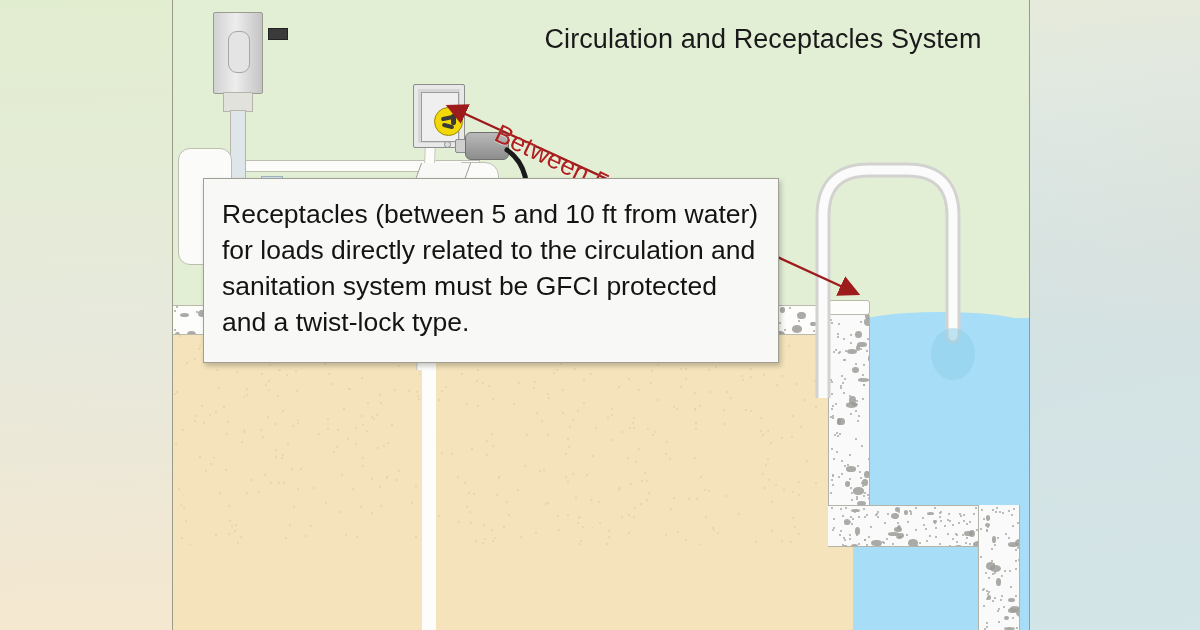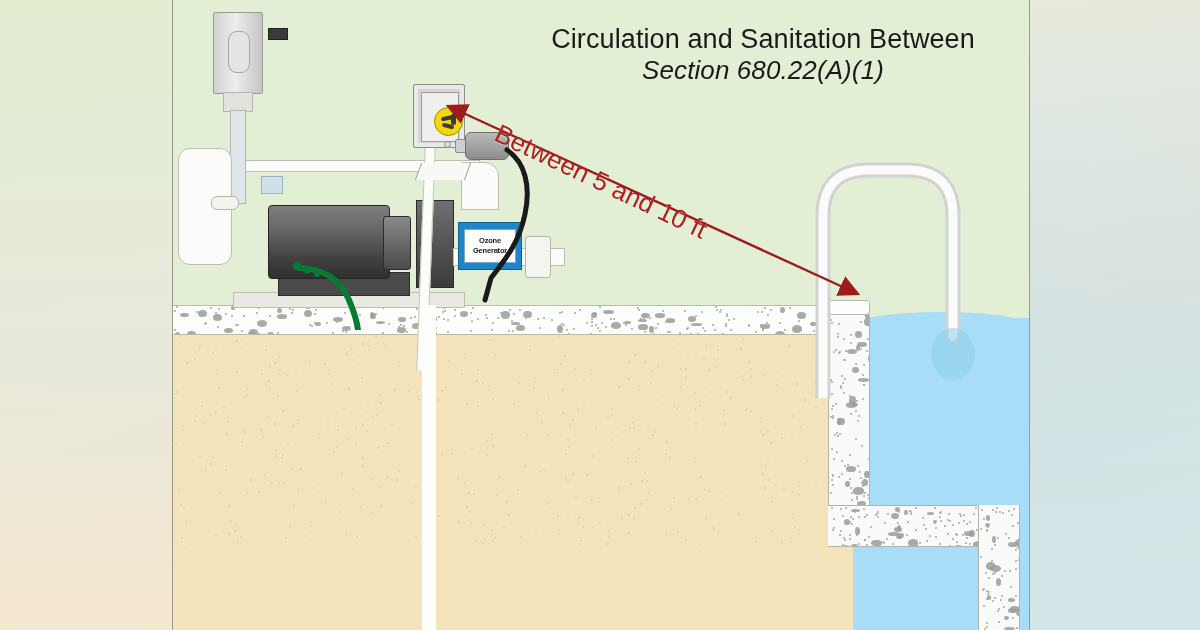--- a/index.html
+++ b/index.html
@@ -1292,22 +1292,21 @@
 
     <div class="rail">
       <svg width="320" height="240" viewBox="0 0 320 240">
         <path d="M12,240 L12,58 Q12,12 58,12 L96,12 Q142,12 142,58 L142,178" fill="none" stroke="#d2d2d0" stroke-width="15" stroke-linecap="round"></path>
         <path d="M12,240 L12,58 Q12,12 58,12 L96,12 Q142,12 142,58 L142,178" fill="none" stroke="#fbfbfb" stroke-width="9" stroke-linecap="round"></path>
         <ellipse cx="142" cy="196" rx="22" ry="26" fill="#8fcfeb" opacity="0.55"></ellipse>
       </svg>
     </div>
 
     <div class="title">
-      <div>Circulation and Sanitation Between</div>
-      <div class="l3">Section 680.22(A)(1)</div>
+      <div>Circulation and Receptacles System</div>
     </div>
 
     <div class="topbar"></div>
     <div class="filter">
       <div class="filter-g"></div>
     </div>
     <div class="smallbox"></div>
     <div class="filter-stem"></div>
     <div class="filter-pipe"></div>
     <div class="tank"></div>
@@ -1370,15 +1369,18 @@
           <marker id="ahE" markerWidth="9" markerHeight="9" refX="2" refY="4.5" orient="auto">
             <path d="M0,0 L0,9 L9,4.5 z" fill="#9e1b1b"></path>
           </marker>
         </defs>
         <line x1="288" y1="112" x2="672" y2="288" stroke="#9e1b1b" stroke-width="2.4" marker-start="url(#ahS)" marker-end="url(#ahE)"></line>
       </svg>
     </div>
     <div class="arrow-label">Between 5 and 10 ft</div>
 
     <div class="callout-tail"></div>
+    <div class="callout-box">
+      <div class="callout-text">Receptacles (between 5 and 10 ft from water) for loads directly related to the circulation and sanitation system must be GFCI protected and a twist-lock type.</div>
+    </div>
 
   </div>
 </div>
 
 </body></html>

